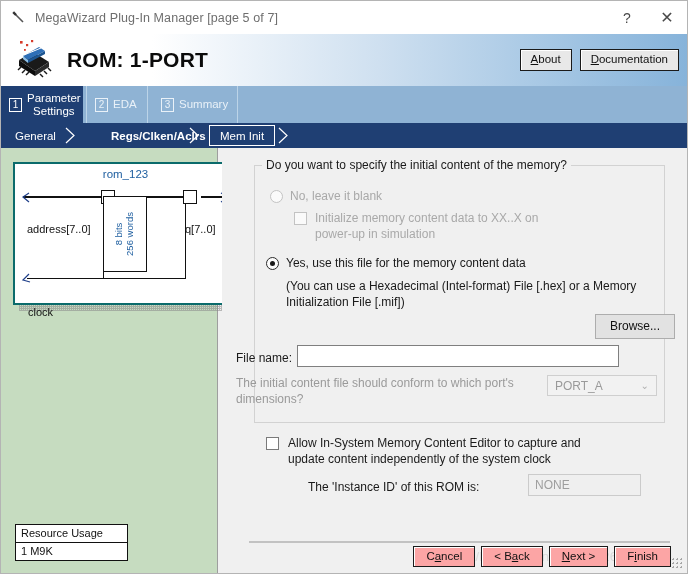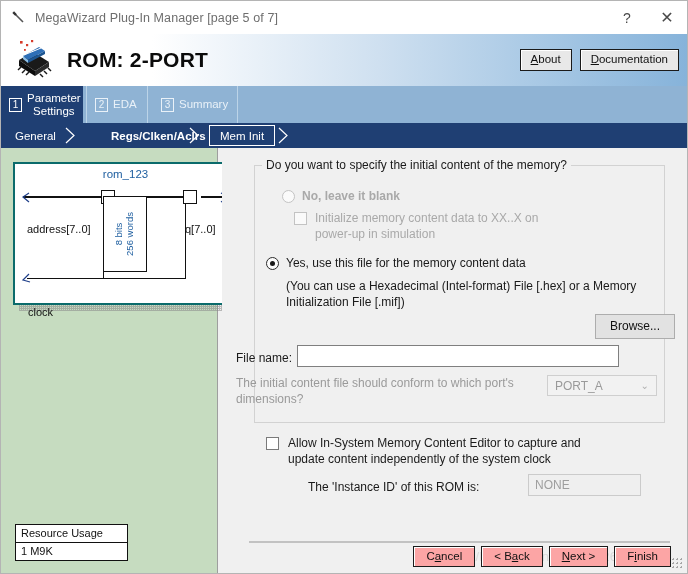--- a/index.html
+++ b/index.html
@@ -344,21 +344,21 @@
         </g>
 
         <g transform="translate(8,8)">
           <polygon points="4,10 20,1 26,5 9,14" fill="#2e6fb7"></polygon>
           <polygon points="4,10 9,14 9,17 4,13" fill="#8fc0e8"></polygon>
           <polygon points="9,14 26,5 26,8 9,17" fill="#1c5591"></polygon>
           <line x1="5" y1="9" x2="22" y2="2" stroke="#ffffff" stroke-width="1"></line>
         </g>
       </svg>
     </span>
-    <span class="prod-title">ROM: 2-PORT</span>
+    <span class="prod-title">ROM: 1-PORT</span>
     <span class="hdr-btns">
       <span class="winbtn"><u>A</u><span>bout</span></span>
       <span class="winbtn"><u>D</u><span>ocumentation</span></span>
     </span>
   </div>
 
   <div class="steps">
     <div class="step active" style="left:0px; width:82px;">
       <span class="num">1</span>
       <span class="step-label">
@@ -443,21 +443,21 @@
   <div class="res-box">
     <div class="res-hdr">Resource Usage</div>
     <div class="res-val">1 M9K</div>
   </div>
 
   <div class="content">
 
     <div class="groupbox"></div>
     <div class="group-title">Do you want to specify the initial content of the memory?</div>
 
-    <div class="radio-row" style="left:60px; top:41px;font-weight:bold;">
+    <div class="radio-row" style="left:48px; top:41px;">
       <span class="radio disabled"></span>
       <span class="rlabel disabled">No, leave it blank</span>
     </div>
 
     <div class="check-row" style="left:72px; top:63px;">
       <span class="checkbox disabled"></span>
       <span class="clabel disabled">
         <span>Initialize memory content data to XX..X on</span><br>
         <span>power-up in simulation</span>
       </span>

